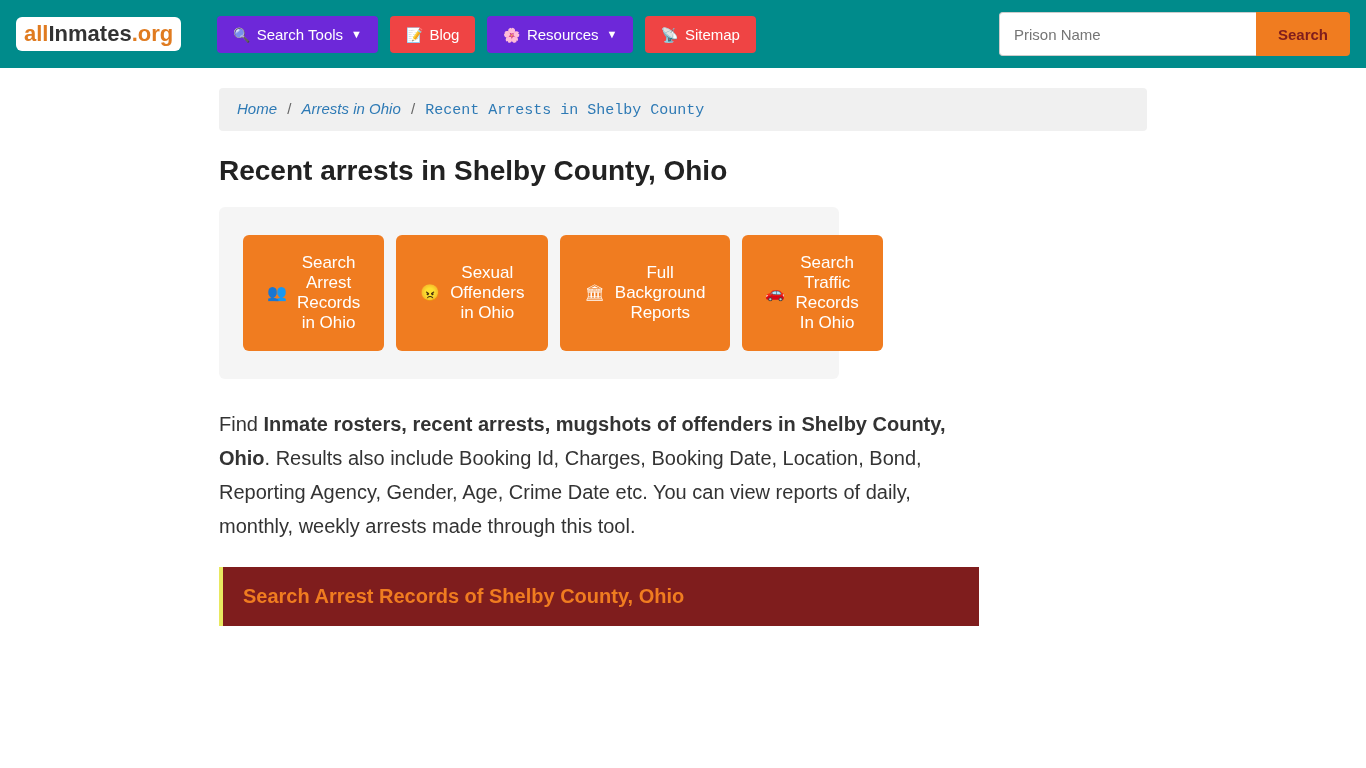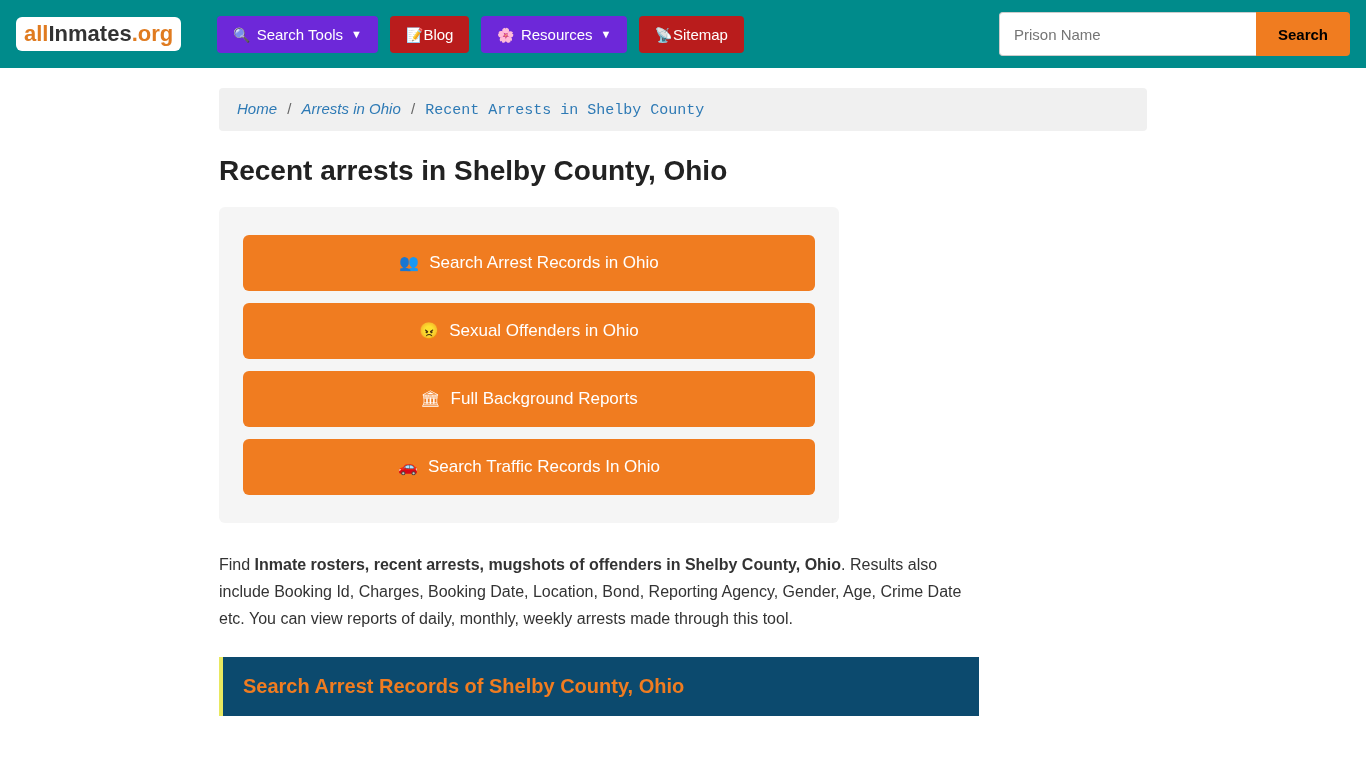--- a/index.html
+++ b/index.html
@@ -41,29 +41,30 @@
       font-size: 15px;
       cursor: pointer;
       display: flex;
       align-items: center;
       gap: 6px;
       white-space: nowrap;
     }
     .nav-btn .arrow { font-size: 11px; margin-left: 2px; }
 
     .nav-blog, .nav-sitemap {
-      background: #b91c1c;
+      background: #ef4444;
       color: #fff;
       border: none;
       border-radius: 4px;
       padding: 10px 16px;
       font-size: 15px;
       cursor: pointer;
       display: flex;
       align-items: center;
+      gap: 6px;
       white-space: nowrap;
     }
 
     .nav-spacer { flex: 1; }
 
     .search-bar {
       display: flex;
       align-items: center;
       gap: 0;
       margin-left: 8px;
@@ -73,21 +74,21 @@
       border-right: none;
       border-radius: 4px 0 0 4px;
       padding: 10px 14px;
       font-size: 15px;
       width: 257px;
       outline: none;
       height: 44px;
     }
     .search-btn {
       background: #f07c20;
-      color: #000000;
+      color: #7f1d1d;
       border: none;
       border-radius: 0 4px 4px 0;
       padding: 0 22px;
       font-size: 15px;
       cursor: pointer;
       height: 44px;
       font-weight: bold;
     }
 
     
@@ -121,21 +122,21 @@
       margin-bottom: 20px;
     }
 
     
     .btn-box {
       background: #f5f5f5;
       border-radius: 6px;
       padding: 28px 24px;
       margin-bottom: 28px;
       display: flex;
-      flex-direction: column;
+      flex-direction: row;
       gap: 12px;
       max-width: 620px;
     }
 
     .action-btn {
       background: #f07c20;
       color: #fff;
       border: none;
       border-radius: 6px;
       padding: 18px 24px;
@@ -144,31 +145,31 @@
       display: flex;
       align-items: center;
       justify-content: center;
       gap: 10px;
       width: 100%;
       text-align: center;
     }
 
     
     .description {
-      font-size: 16px;
+      font-size: 20px;
       line-height: 1.7;
       color: #333;
       margin-bottom: 24px;
       max-width: 760px;
     }
     .description strong { font-weight: bold; }
 
     
     .search-records-box {
-      background: #0c4a6e;
+      background: #7f1d1d;
       border-left: 4px solid #e8e860;
       padding: 18px 20px;
       margin-bottom: 20px;
       max-width: 760px;
     }
     .search-records-title {
       font-size: 20px;
       color: #f07c20;
       font-weight: bold;
     }

